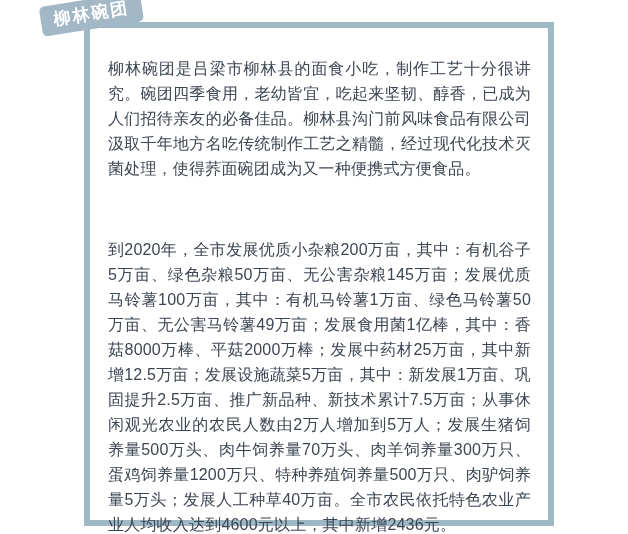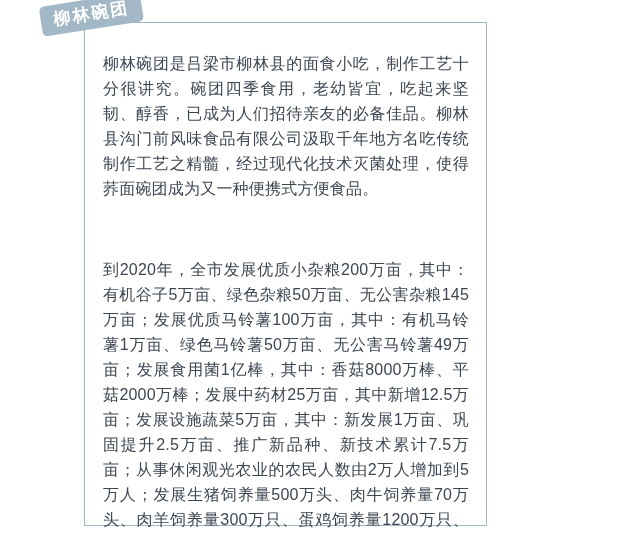--- a/index.html
+++ b/index.html
@@ -12,23 +12,23 @@
     position: relative;
     width: 628px;
     height: 534px;
     background: #ffffff;
     overflow: hidden;
   }
   .card {
     position: absolute;
     left: 84px;
     top: 22px;
-    width: 403px;
+    width: 470px;
     height: 504px;
-    border: 1px solid #701a75;
+    border: 6px solid #701a75;
     background: #ffffff;
     box-sizing: border-box;
   }
   .card-inner {
     padding: 28px 17px 20px 18px;
   }
   .badge {
     position: absolute;
     left: 41px;
     top: 7px;

